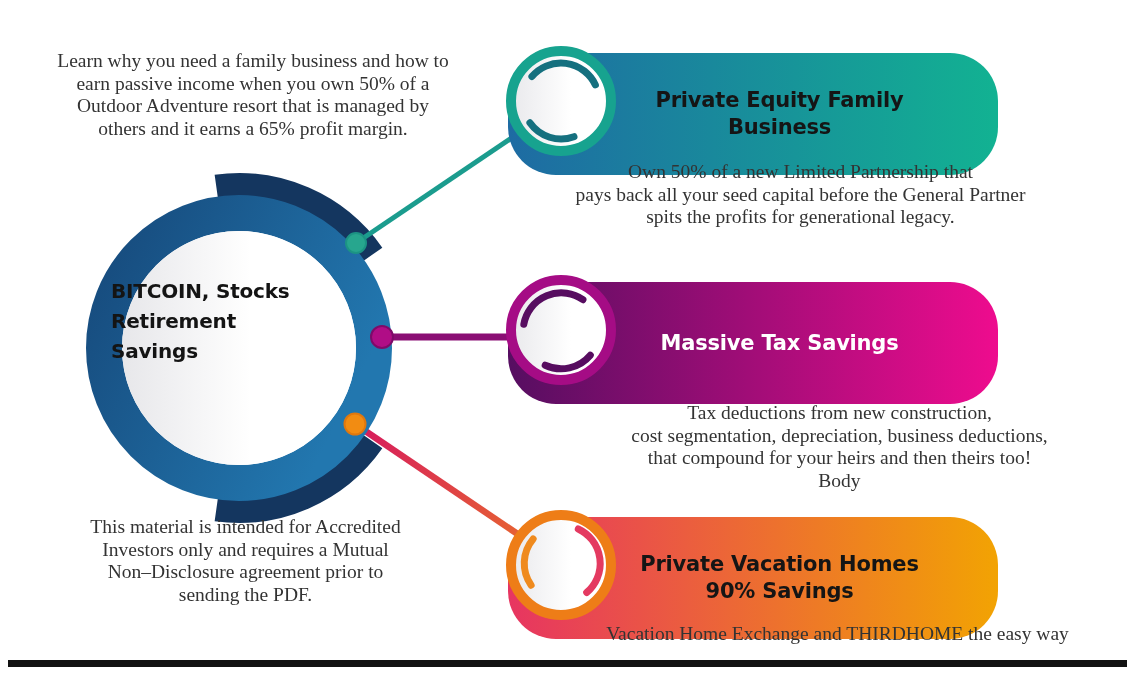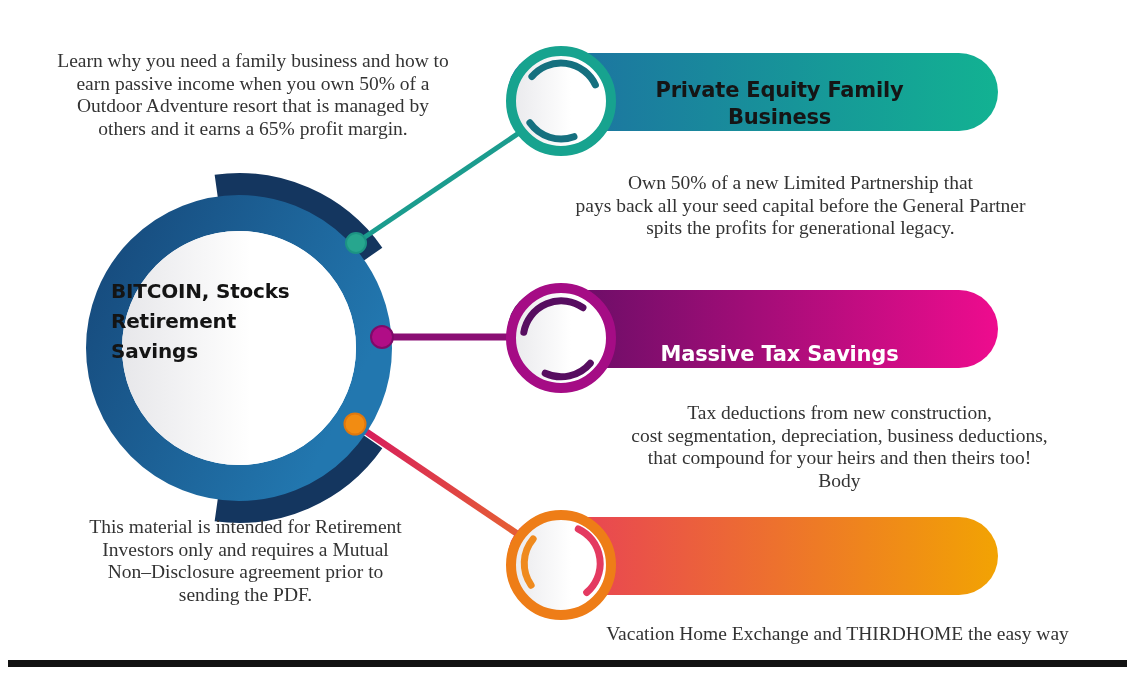--- a/index.html
+++ b/index.html
@@ -19,47 +19,47 @@
 
   .center-title {
     position:absolute; left:103px; top:276px; width:230px;
     text-align:left; white-space:pre-line;
     font-family:"DejaVu Sans",sans-serif; font-weight:700;
     font-size:20px; line-height:30px; color:var(--heading-color,#141414);
     letter-spacing:-0.2px;
   }
 
   .pill {
-    position:absolute; left:500px; width:490px; height:78px;
+    position:absolute; left:500px; width:490px; height:122px;
     border-radius:48px;
     background:linear-gradient(90deg, var(--g1), var(--g2));
-    display:flex; align-items:flex-end;
+    display:flex; align-items:center;
   }
   .pill-1 { top:53px; }
-  .pill-2 { top:290px; }
+  .pill-2 { top:282px; }
   .pill-3 { top:517px; }
 
   .pill-title {
     flex:1; margin-left:108px; margin-right:55px;
     text-align:center; white-space:pre-line;
     font-family:"DejaVu Sans",sans-serif; font-weight:700;
     font-size:21px; line-height:27px; letter-spacing:-0.2px;
     color:var(--title-color,#151515);
   }
 
   .badge { position:absolute; left:-7px; top:-12px; }
   .badge-ring { fill:url(#badgeInner); stroke:var(--ring); stroke-width:10; }
   .badge-arcs path { fill:none; stroke-width:7; stroke-linecap:round; }
   .badge-arcs .arc1 { stroke:var(--arc1); }
   .badge-arcs .arc2 { stroke:var(--arc2); }
   .badge-arcs { transform-box:fill-box; transform-origin:center; }
   .pill-2 .badge-arcs { transform:rotate(-30deg); }
   .pill-3 .badge-arcs { transform:rotate(75deg); }
 
-  .desc-1 { left:545px; top:172px; width:495px; }
+  .desc-1 { left:545px; top:161px; width:495px; }
   .desc-2 { left:584px; top:402px; width:495px; }
   .desc-3 { left:577px; top:623px; width:505px; }
   .intro-block { left:25px;  top:50px;  width:440px; }
   .disclaimer-block { left:35px; top:516px; width:405px; }
 
   .footer-bar {
     position:absolute; left:0; top:660px; width:1127px; height:7px;
     background:var(--footer-bar,#111);
   }
 </style>
@@ -105,21 +105,21 @@
 
   <div class="serif-block intro-block">Learn why you need a family business and how to
 earn passive income when you own 50% of a
 Outdoor Adventure resort that is managed by
 others and it earns a 65% profit margin.</div>
 
   <div class="center-title">BITCOIN, Stocks
 Retirement
 Savings</div>
 
-  <div class="serif-block disclaimer-block">This material is intended for Retirement
+  <div class="serif-block disclaimer-block">This material is intended for Accredited
 Investors only and requires a Mutual
 Non–Disclosure agreement prior to
 sending the PDF.</div>
 
   <div class="pill pill-1" style="--g1: #1E6BA3; --g2: #12B292; --title-color: #151515; --ring: #17A38F; --arc1: #15707F; --arc2: #15707F;">
     <svg class="badge" viewBox="0 0 120 120" width="120" height="120">
       <circle class="badge-ring" cx="60" cy="60" r="50"></circle>
       <g class="badge-arcs">
         <path class="arc1" d="M30.9 35.6 A38 38 0 0 1 94.4 43.9"></path>
         <path class="arc2" d="M28.9 81.8 A38 38 0 0 0 73 95.7"></path>
@@ -140,20 +140,22 @@
   </div>
 
   <div class="pill pill-3" style="--g1: #E73561; --g2: #F2A303; --title-color: #151515; --ring: #EE7D17; --arc1: #E43A61; --arc2: #EF8A1E;">
     <svg class="badge" viewBox="0 0 120 120" width="120" height="120">
       <circle class="badge-ring" cx="60" cy="60" r="50"></circle>
       <g class="badge-arcs">
         <path class="arc1" d="M30.9 35.6 A38 38 0 0 1 94.4 43.9"></path>
         <path class="arc2" d="M28.9 81.8 A38 38 0 0 0 73 95.7"></path>
       </g>
     </svg>
+    <div class="pill-title">Private Vacation Homes
+90% Savings</div>
   </div>
 
   <div class="serif-block desc-1">Own 50% of a new Limited Partnership that
 pays back all your seed capital before the General Partner
 spits the profits for generational legacy.</div>
   <div class="serif-block desc-2">Tax deductions from new construction,
 cost segmentation, depreciation, business deductions,
 that compound for your heirs and then theirs too!
 Body</div>
   <div class="serif-block desc-3">Vacation Home Exchange and THIRDHOME the easy way</div>

